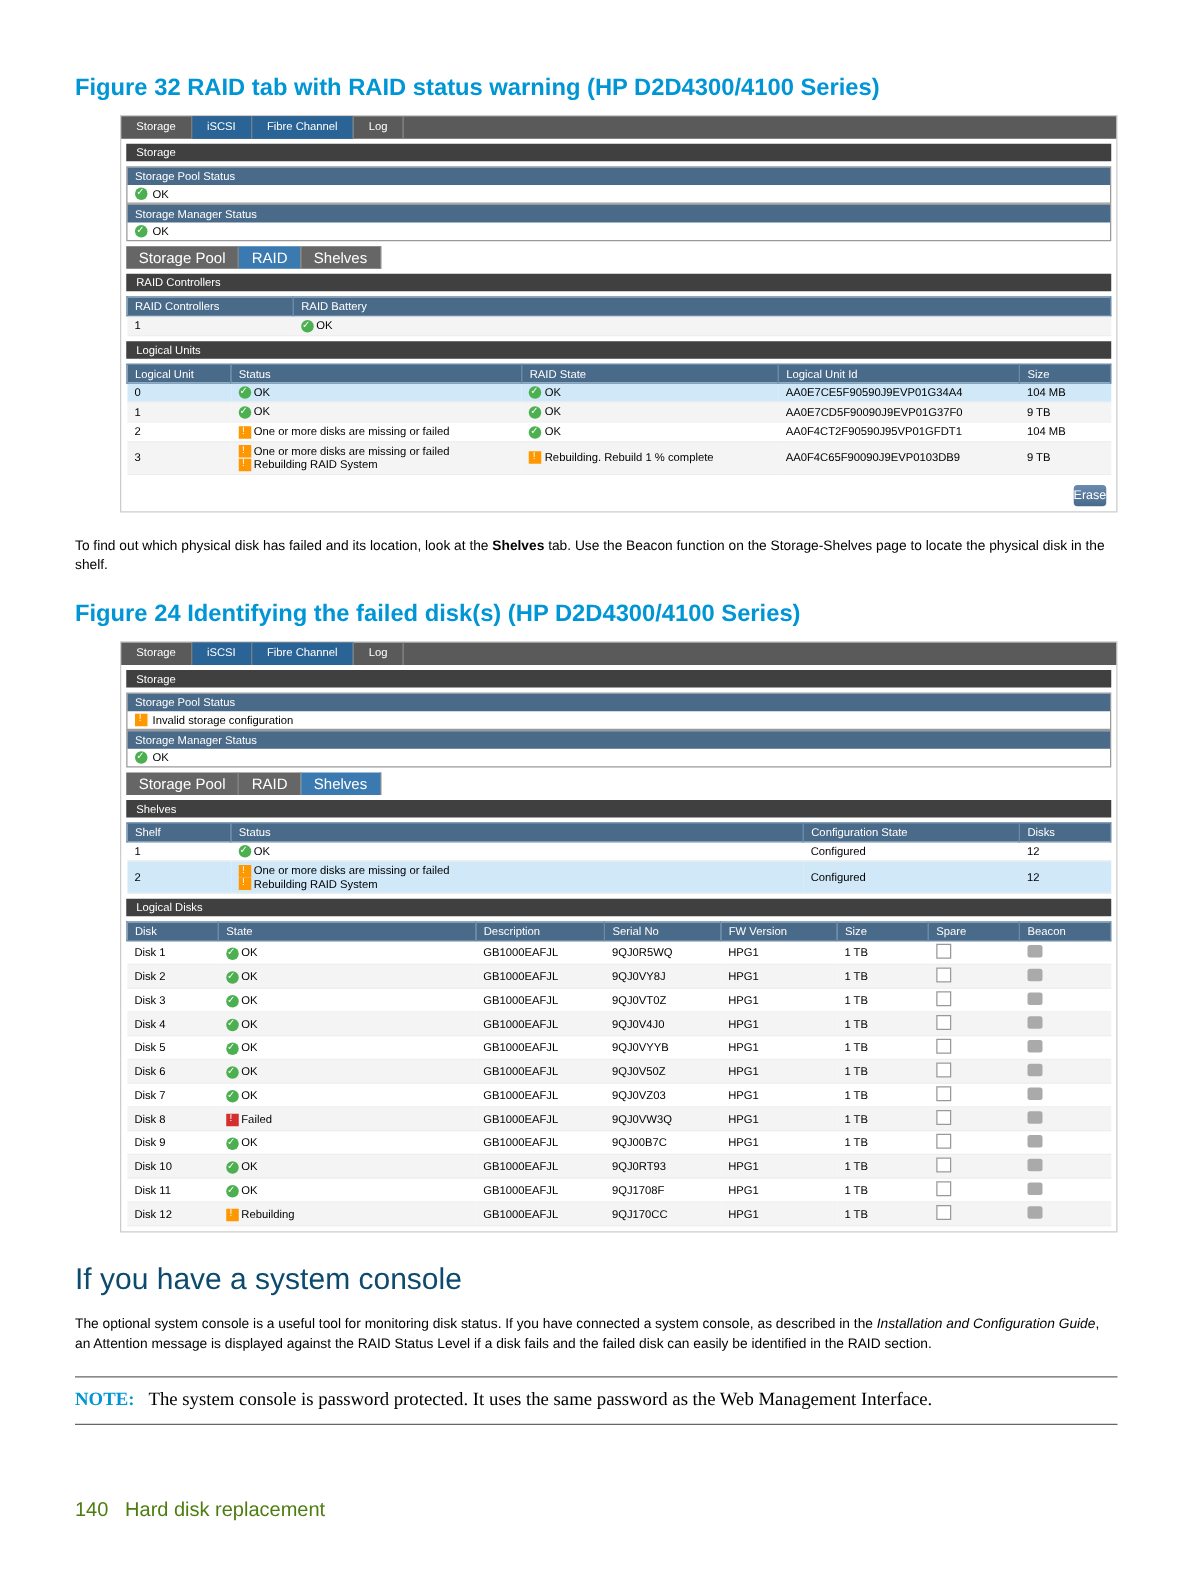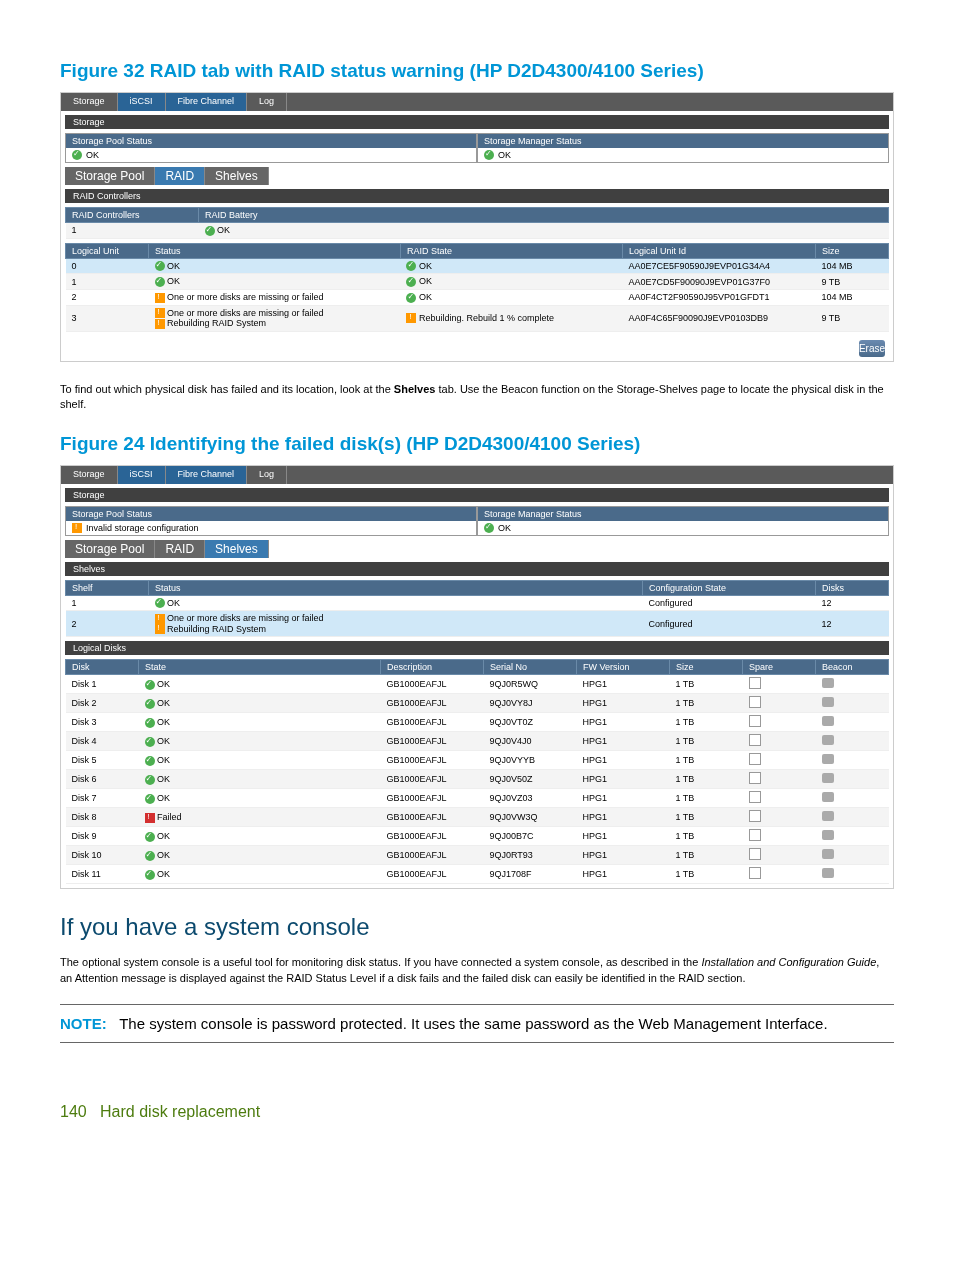--- a/index.html
+++ b/index.html
@@ -16,20 +16,21 @@
     font-weight: bold;
     font-size: 19px;
     margin: 20px 0 10px 0;
   }
   .screenshot {
     border: 1px solid #ccc;
     background: #fff;
     margin-bottom: 20px;
     position: relative;
     font-size: 9px;
+    margin-left: 36px;
   }
   .tabs-top {
     display: flex;
     background: #5a5a5a;
     color: #fff;
     height: 18px;
     align-items: stretch;
   }
   .tabs-top div {
     padding: 3px 12px;
@@ -37,21 +38,21 @@
     font-size: 9px;
   }
   .tabs-top .active { background: #2a6496; }
   .section-bar {
     background: #404040;
     color: #fff;
     padding: 2px 8px;
     font-size: 9px;
     margin: 4px;
   }
-  .status-row { display: flex; margin: 4px; }
+  .status-row { display: flex; margin: 4px; flex-direction: column; }
   .status-cell {
     flex: 1;
     border: 1px solid #999;
   }
   .status-header {
     background: #4a6a8a;
     color: #fff;
     padding: 2px 6px;
     font-size: 9px;
   }
@@ -158,20 +159,21 @@
     font-weight: normal;
     font-size: 24px;
     margin: 24px 0 8px 0;
   }
   .note-box {
     border-top: 1px solid #666;
     border-bottom: 1px solid #666;
     padding: 10px 0;
     margin: 18px 0;
     font-size: 15px;
+    font-family: Liberation Serif, serif;
   }
   .note-label { color: #0096d6; font-weight: bold; }
   .footer {
     font-size: 16px;
     margin-top: 60px;
     color: #4d7c0f;
   }
   .row-highlight td { background: #d0e8f8 !important; }
   .clearfix::after { content: ""; display: table; clear: both; }
 </style>
@@ -215,20 +217,21 @@
         <tr>
           <th style="width:120px">RAID Controllers</th>
           <th>RAID Battery</th>
         </tr>
     <tr>
           <td>1</td>
           <td><span class="icon-ok"></span> <span>OK</span></td>
         </tr>
   </tbody>
     </table>
+  <div class="section-bar">Logical Units</div>
   <table class="table-dark">
     <tbody>
         <tr>
       <th style="width:70px">Logical Unit</th>
       <th>Status</th>
       <th>RAID State</th>
       <th style="width:180px">Logical Unit Id</th>
       <th style="width:60px">Size</th>
     </tr>
     </tbody>
@@ -446,20 +449,30 @@
         <tr>
           <td>Disk 11</td>
           <td><span class="icon-ok"></span> OK</td>
           <td>GB1000EAFJL</td>
           <td>9QJ1708F</td>
           <td>HPG1</td>
           <td>1 TB</td>
           <td><span class="checkbox-sm"></span></td>
           <td><span class="beacon-icon"></span></td>
         </tr>
+        <tr>
+          <td>Disk 12</td>
+          <td><span class="icon-warn"></span> Rebuilding</td>
+          <td>GB1000EAFJL</td>
+          <td>9QJ170CC</td>
+          <td>HPG1</td>
+          <td>1 TB</td>
+          <td><span class="checkbox-sm"></span></td>
+          <td><span class="beacon-icon"></span></td>
+        </tr>
       </tbody>
   </table>
 </div>
 
 <h2 class="section">If you have a system console</h2>
 <p class="body-text">
   <span>The optional system console is a useful tool for monitoring disk status. If you have connected a system console, as described in the </span><i>Installation and Configuration Guide</i><span>, an Attention message is displayed against the RAID Status Level if a disk fails and the failed disk can easily be identified in the RAID section.</span>
 </p>
 
 <div class="note-box">

